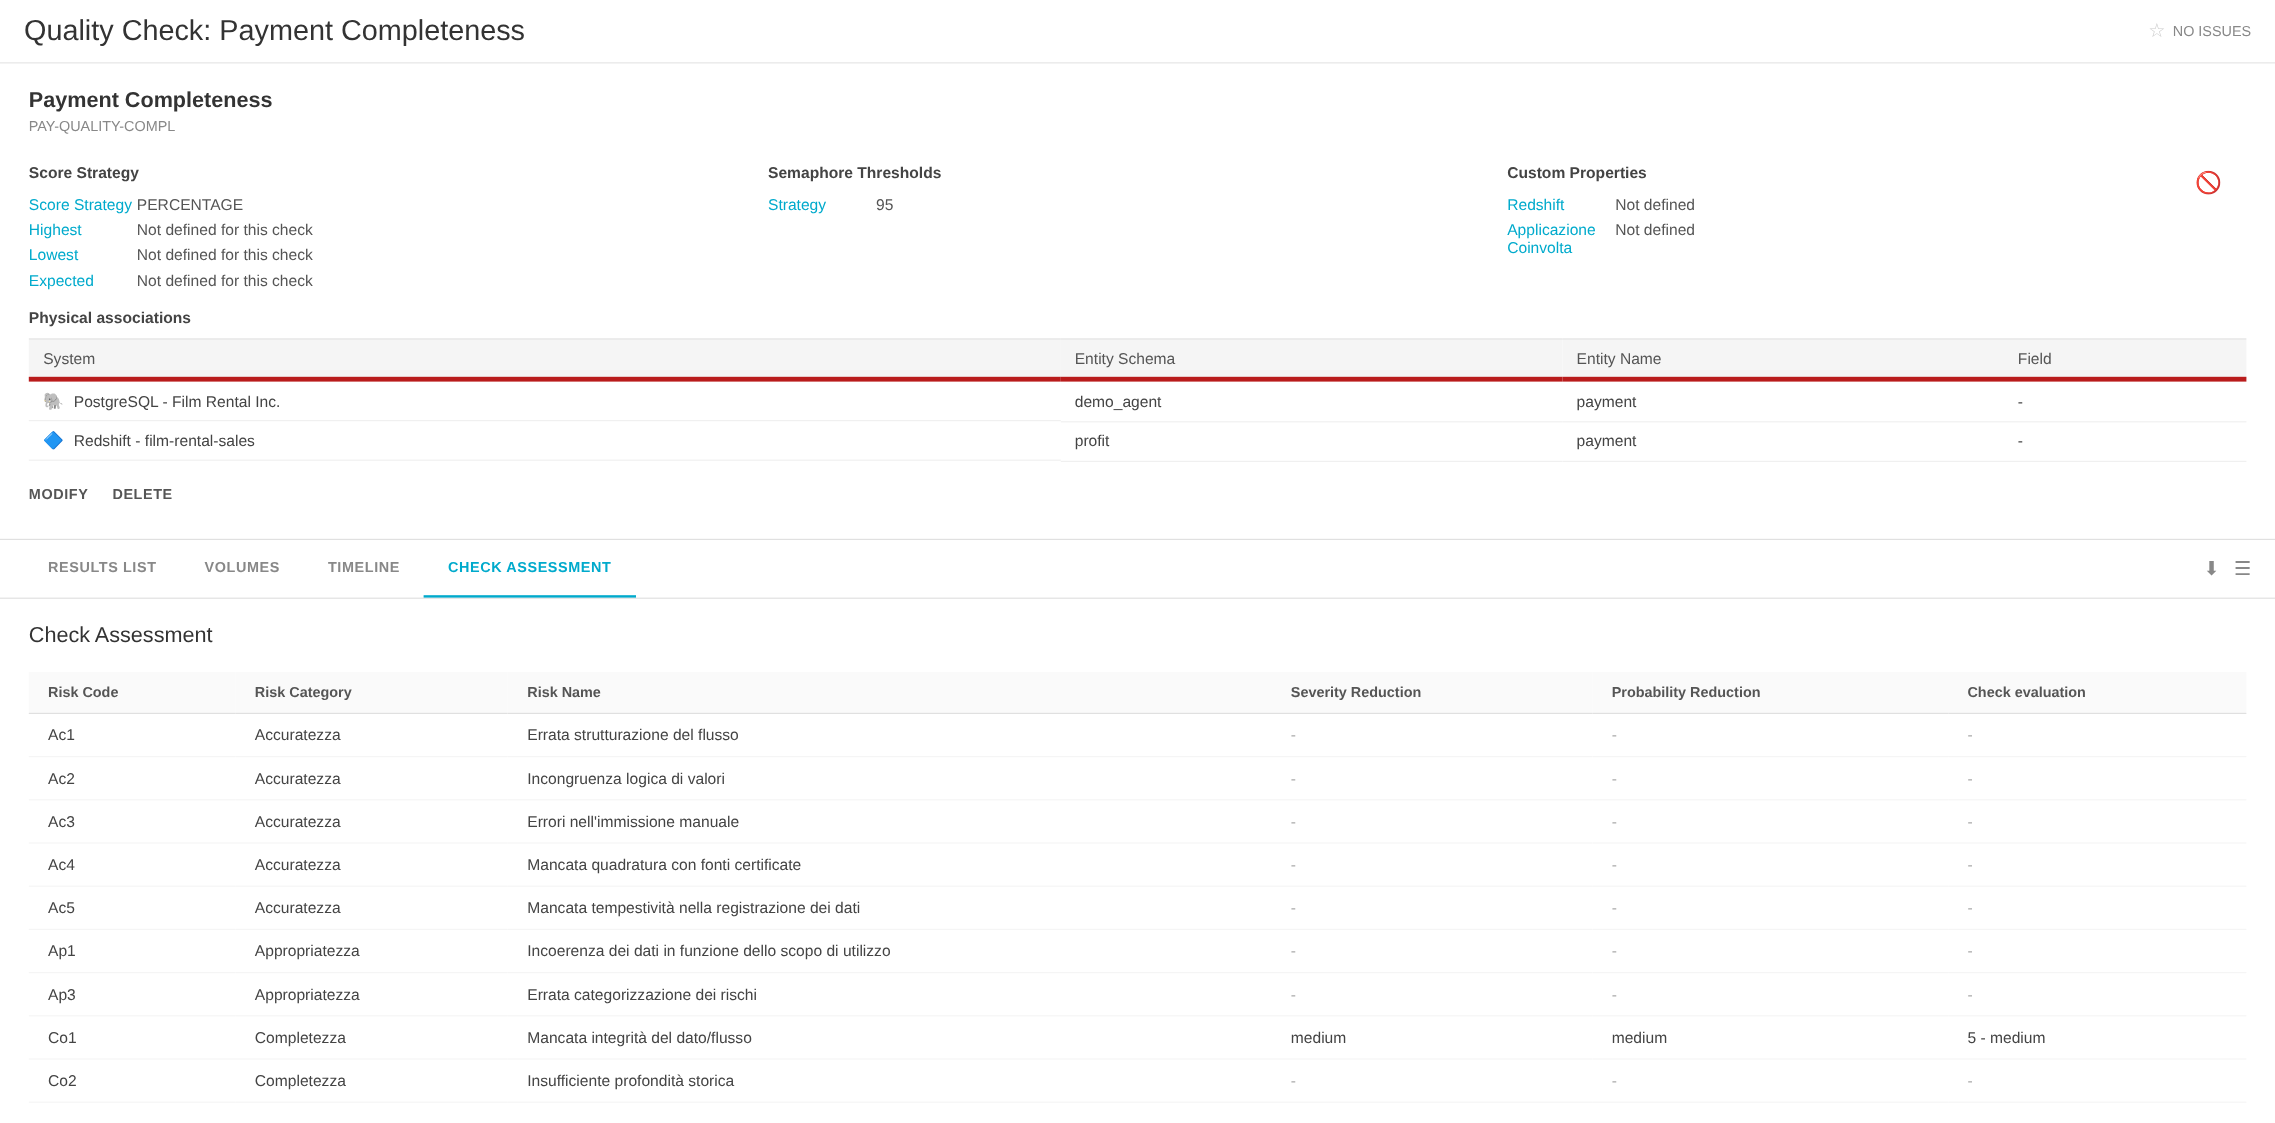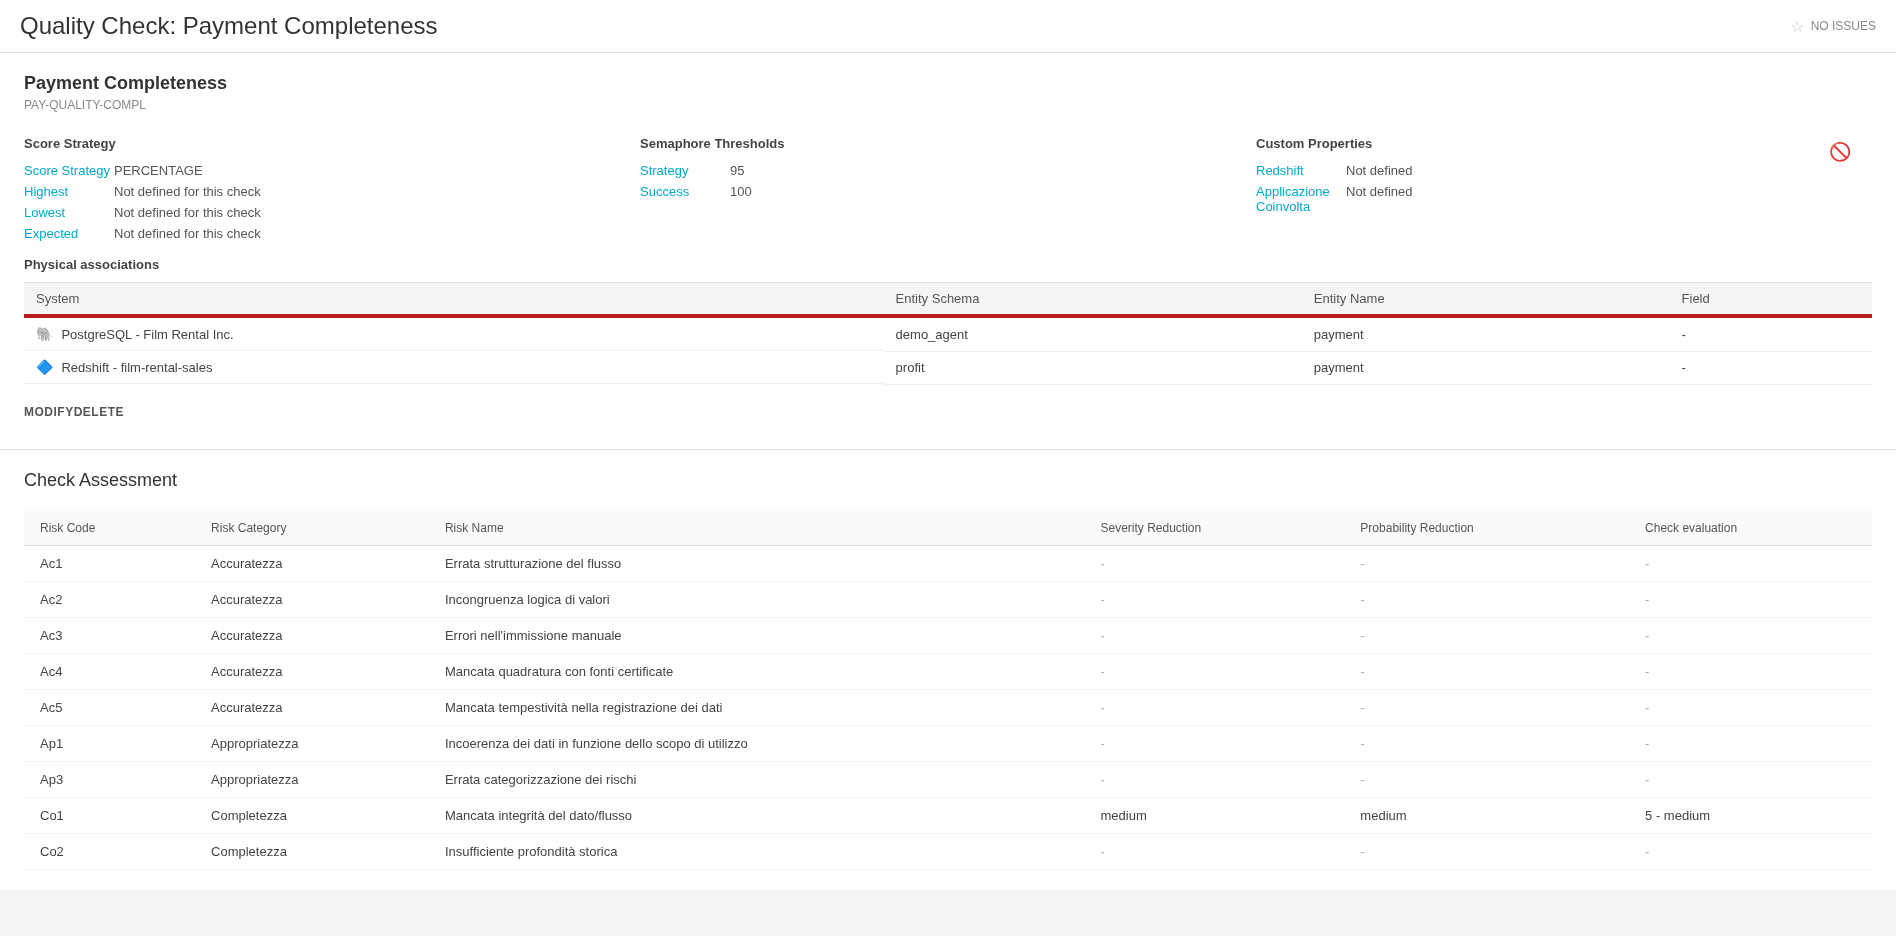--- a/index.html
+++ b/index.html
@@ -55,20 +55,21 @@
       border-bottom: 1px solid #f0f0f0;
       color: #444;
     }
     .data-table td:first-child { display: flex; align-items: center; gap: 8px; }
     .db-icon { font-size: 14px; }
     .pg-icon { color: #336791; }
     .rs-icon { color: #e83e8c; }
 
     .action-bar {
       display: flex;
+      gap: 20px;
       margin-top: 20px;
       padding-bottom: 10px;
     }
     .action-btn {
       font-size: 12px;
       font-weight: 600;
       color: #555;
       background: none;
       border: none;
       cursor: pointer;
@@ -110,21 +111,21 @@
       margin-top: 0;
     }
     .section-title { font-size: 18px; font-weight: 400; color: #333; margin-bottom: 20px; }
 
     .assessment-table { width: 100%; border-collapse: collapse; font-size: 13px; }
     .assessment-table th {
       text-align: left;
       padding: 10px 16px;
       background: #fafafa;
       color: #555;
-      font-weight: 400;
+      font-weight: 700;
       border-bottom: 1px solid #e0e0e0;
       font-size: 12px;
     }
     .assessment-table td {
       padding: 10px 16px;
       border-bottom: 1px solid #f5f5f5;
       color: #444;
       font-size: 13px;
     }
     .dash { color: #aaa; }
@@ -170,24 +171,20 @@
           <span class="info-label">Expected</span>
           <span class="info-value">Not defined for this check</span>
         </div>
       </div>
 
       <div class="info-section">
         <h3>Semaphore Thresholds</h3>
         <div class="info-row">
           <span class="info-label">Strategy</span>
           <span class="info-value">95</span>
-        </div>
-        <div class="info-row">
-          <span class="info-label">Success</span>
-          <span class="info-value">100</span>
         </div>
       </div>
 
       <div class="info-section">
         <h3>Custom Properties</h3>
         <div class="info-row">
           <span class="info-label">Redshift</span>
           <span class="info-value">Not defined</span>
         </div>
         <div class="info-row">
@@ -232,20 +229,32 @@
     </div>
 
     <div class="action-bar">
       <button class="action-btn">MODIFY</button>
       <button class="action-btn">DELETE</button>
     </div>
   </div>
 
   <div class="divider"></div>
 
+  <div class="tabs-bar">
+    <div class="tabs-list" id="tabs-container">
+    <div class="tab-item">RESULTS LIST</div>
+        <div class="tab-item">VOLUMES</div>
+        <div class="tab-item">TIMELINE</div>
+        <div class="tab-item active">CHECK ASSESSMENT</div>
+      </div>
+    <div class="tabs-actions">
+      <button class="tab-icon-btn">⬇</button>
+      <button class="tab-icon-btn">☰</button>
+    </div>
+  </div>
 </div>
 
 <div class="check-assessment-section">
   <div class="section-title">Check Assessment</div>
   <table class="assessment-table">
     <thead>
       <tr id="assessment-header-row">
       <th>Risk Code</th>
           <th>Risk Category</th>
           <th>Risk Name</th>

